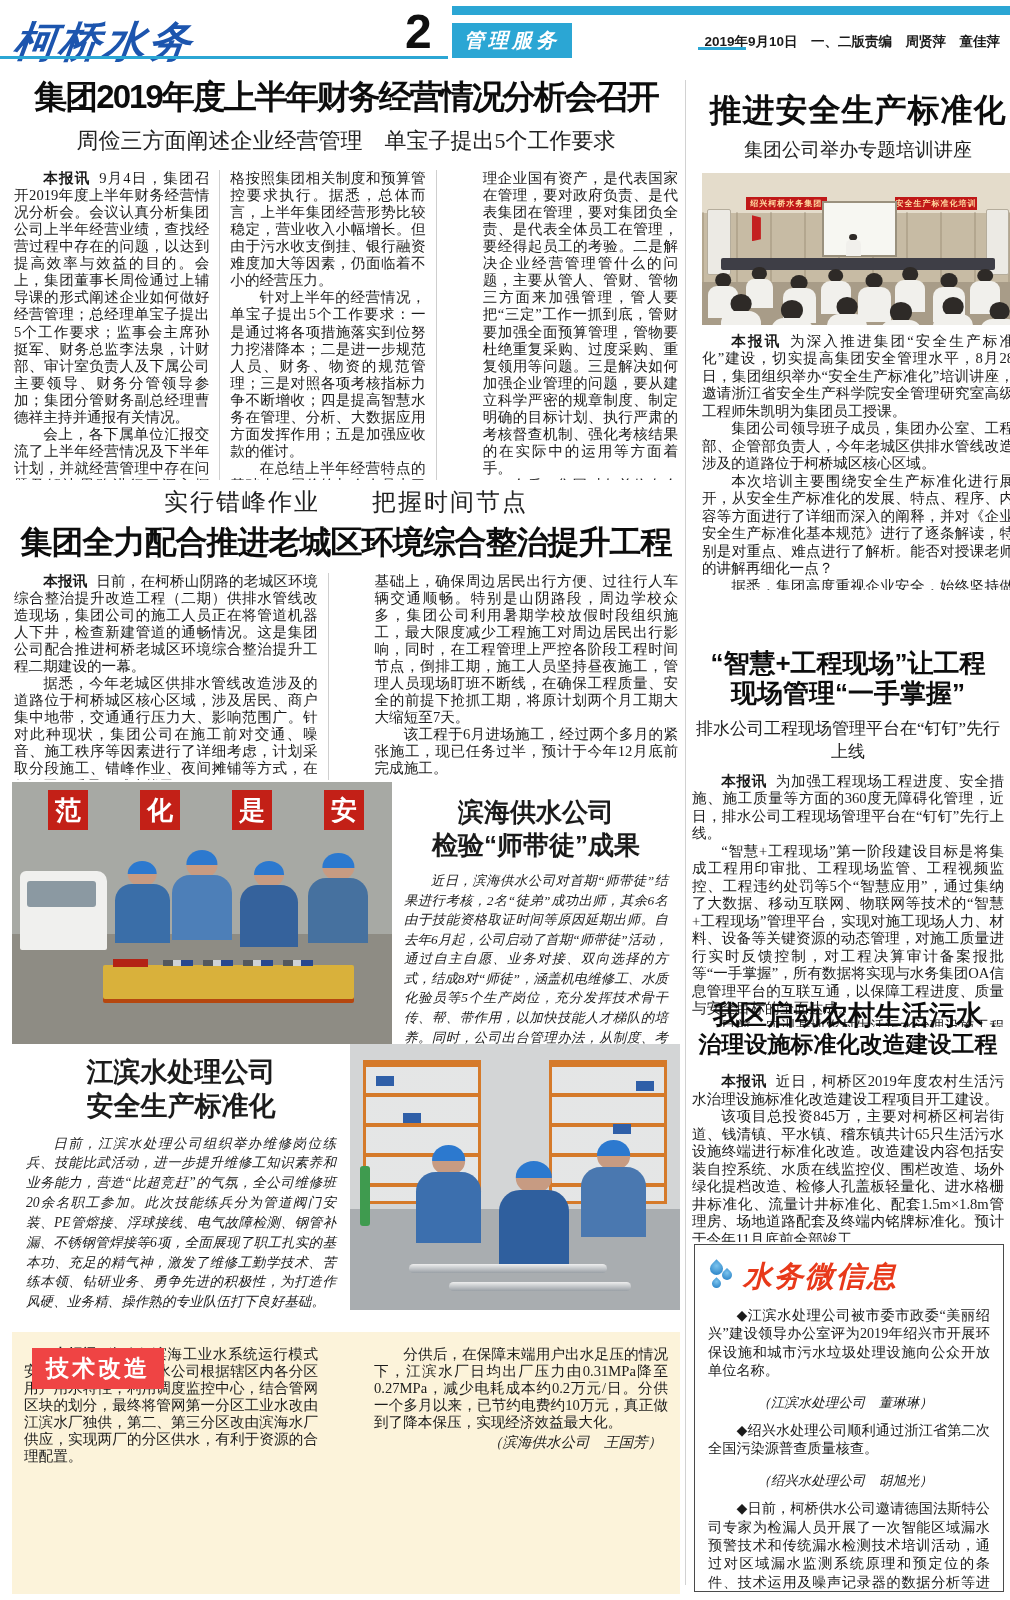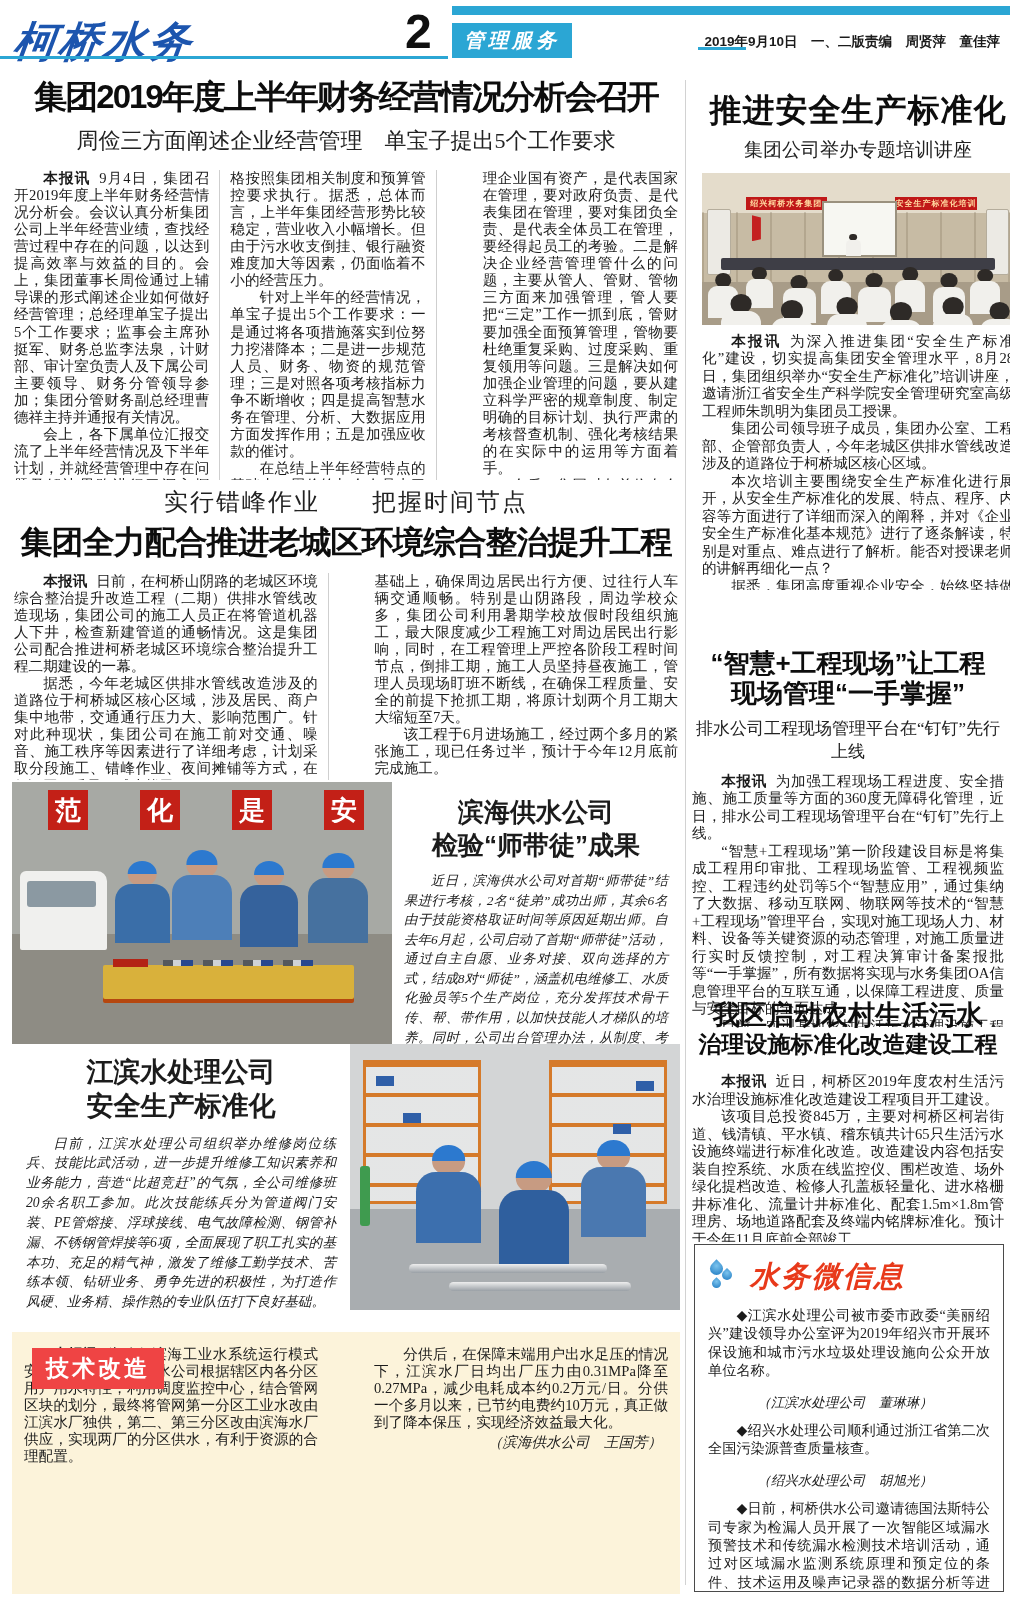--- a/index.html
+++ b/index.html
@@ -110,21 +110,21 @@
   .smart .subhead{font-size:17px;margin-top:8px;}
   .smart .bodytxt{margin-top:10px;}
 
   .sewage{top:1000px;height:242px;}
   .sewage .h1{font-size:27px;}
   .sewage .h2{font-size:23px;}
   .sewage .bodytxt{margin-top:16px;}
 
   .wxbox{left:694px;top:1244px;width:310px;height:348px;border:1px solid #4a4a4a;
       padding:12px 13px;box-sizing:border-box;overflow:hidden;}
-  .wxhead{display:flex;align-items:center;gap:12px;}
+  .wxhead{display:flex;align-items:center;gap:5px;}
   .drops{position:relative;width:30px;height:34px;}
   .drop{position:absolute;width:13px;height:13px;background:radial-gradient(circle at 35% 35%,#7cc4ee,#1674be);
       border-radius:0 50% 50% 50%;transform:rotate(45deg);}
   .d1{left:2px;top:2px;}.d2{left:14px;top:10px;width:10px;height:10px;}.d3{left:4px;top:19px;width:9px;height:9px;}
   .wxtitle{color:#e8391a;font-size:29px;font-weight:bold;font-style:italic;letter-spacing:2px;}
   .wxitem{font-size:14.2px;line-height:1.3;text-align:justify;text-indent:2em;margin-top:9px;}
   .wxby{text-align:center;font-style:italic;font-size:13.5px;margin-top:1px;padding-right:8px;}
 
   .tech{left:12px;top:1332px;width:668px;height:262px;background:#fcf3da;overflow:hidden;}
   .tech-badge{position:absolute;left:20px;top:16px;background:#ef4444;color:#fff;font-size:23px;

